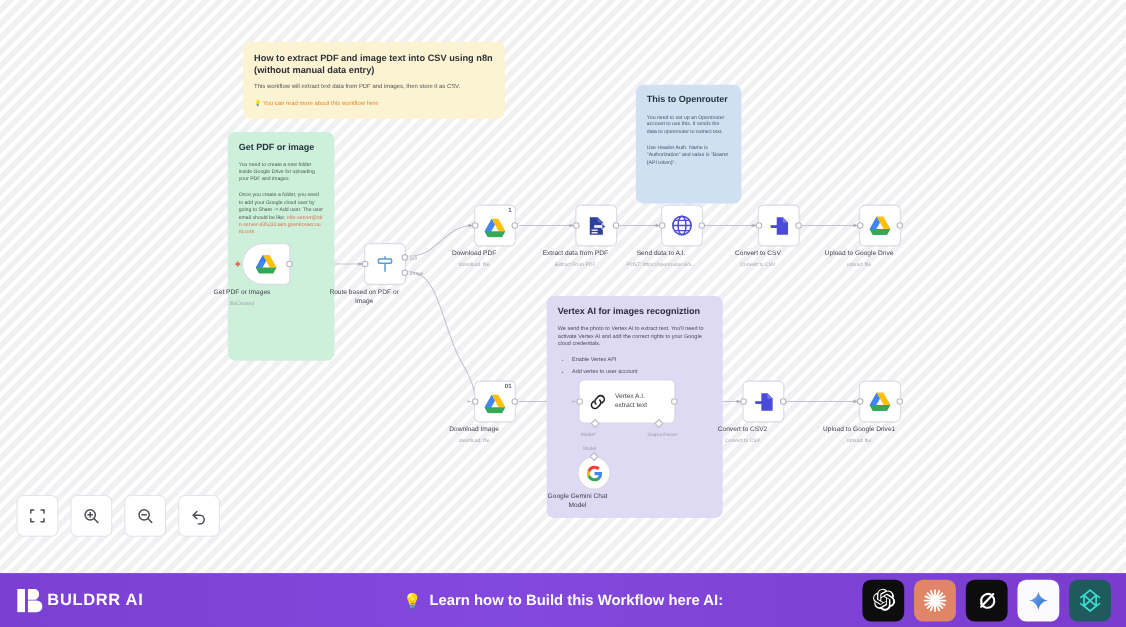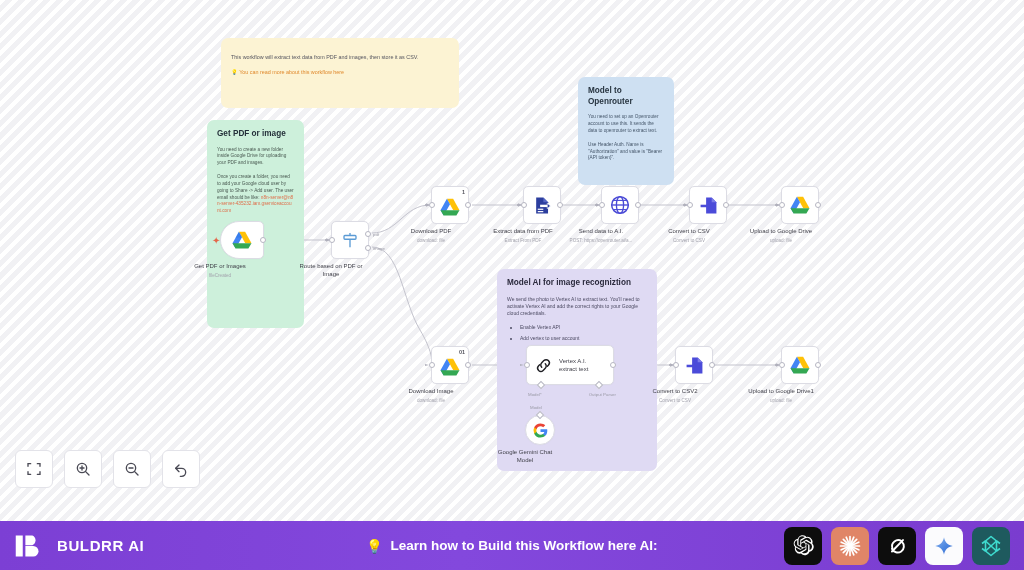--- a/index.html
+++ b/index.html
@@ -213,21 +213,21 @@
   #footer {
     position: absolute;
     left: 0; bottom: 0;
     width: 1024px; height: 49px;
     background: linear-gradient(90deg, #7c3fd4 0%, #8348dd 45%, #7a3ccf 100%);
     display: flex;
     align-items: center;
     padding: 0 14px;
     color: #fff;
   }
-  #brand { display: flex; align-items: center; gap: 15px; }
+  #brand { display: flex; align-items: center; gap: 1px; }
   #brand-name {
     font-size: 15px;
     font-weight: bold;
     letter-spacing: 0.6px;
   }
   #footer-cta {
     position: absolute;
     left: 50%;
     transform: translateX(-50%);
     display: flex;
@@ -287,47 +287,48 @@
       <path d="M714,365 L780,365" marker-end="url(#arr)"></path>
     </g>
 
     <g stroke="#b9b6cc" stroke-width="1" fill="none" stroke-dasharray="2,2">
       <path d="M540,388 L540,416"></path>
       <path d="M594,388 L594,400"></path>
     </g>
   </svg>
 
   <div class="note" id="note-intro">
+    <div class="note-title">How to extract PDF and image text into CSV using n8n (without manual data entry)</div>
     <div class="note-body">
       <p>This workflow will extract text data from PDF and images, then store it as CSV.</p>
       <p>
         <span class="bulb">💡</span>
         <span class="note-link">You can read more about this workflow here</span>
       </p>
     </div>
   </div>
 
   <div class="note" id="note-getpdf">
     <div class="note-title">Get PDF or image</div>
     <div class="note-body">
       <p>You need to create a new folder inside Google Drive for uploading your PDF and images.</p>
       <p><span>Once you create a folder, you need to add your Google cloud user by going to Share -&gt; Add user. The user email should be like: </span><span class="email">n8n-server@n8n-server-435232.iam.gserviceaccount.com</span></p>
     </div>
   </div>
 
   <div class="note" id="note-openrouter">
-    <div class="note-title">Model to Openrouter</div>
+    <div class="note-title">This to Openrouter</div>
     <div class="note-body">
       <p>You need to set up an Openrouter account to use this. It sends the data to openrouter to extract text.</p>
       <p>Use Header Auth. Name is "Authorization" and value is "Bearer {API token}".</p>
     </div>
   </div>
 
   <div class="note" id="note-vertex">
-    <div class="note-title">Model AI for image recogniztion</div>
+    <div class="note-title">Vertex AI for images recogniztion</div>
     <div class="note-body">
       <p>We send the photo to Vertex AI to extract text. You'll need to activate Vertex AI and add the correct rights to your Google cloud credentials.</p>
       <ul class="note-ul">
         <li>Enable Vertex API</li>
         <li>Add vertex to user account</li>
       </ul>
     </div>
   </div>
 
   <div class="node-wrap" style="left:220px; top:221px;">

